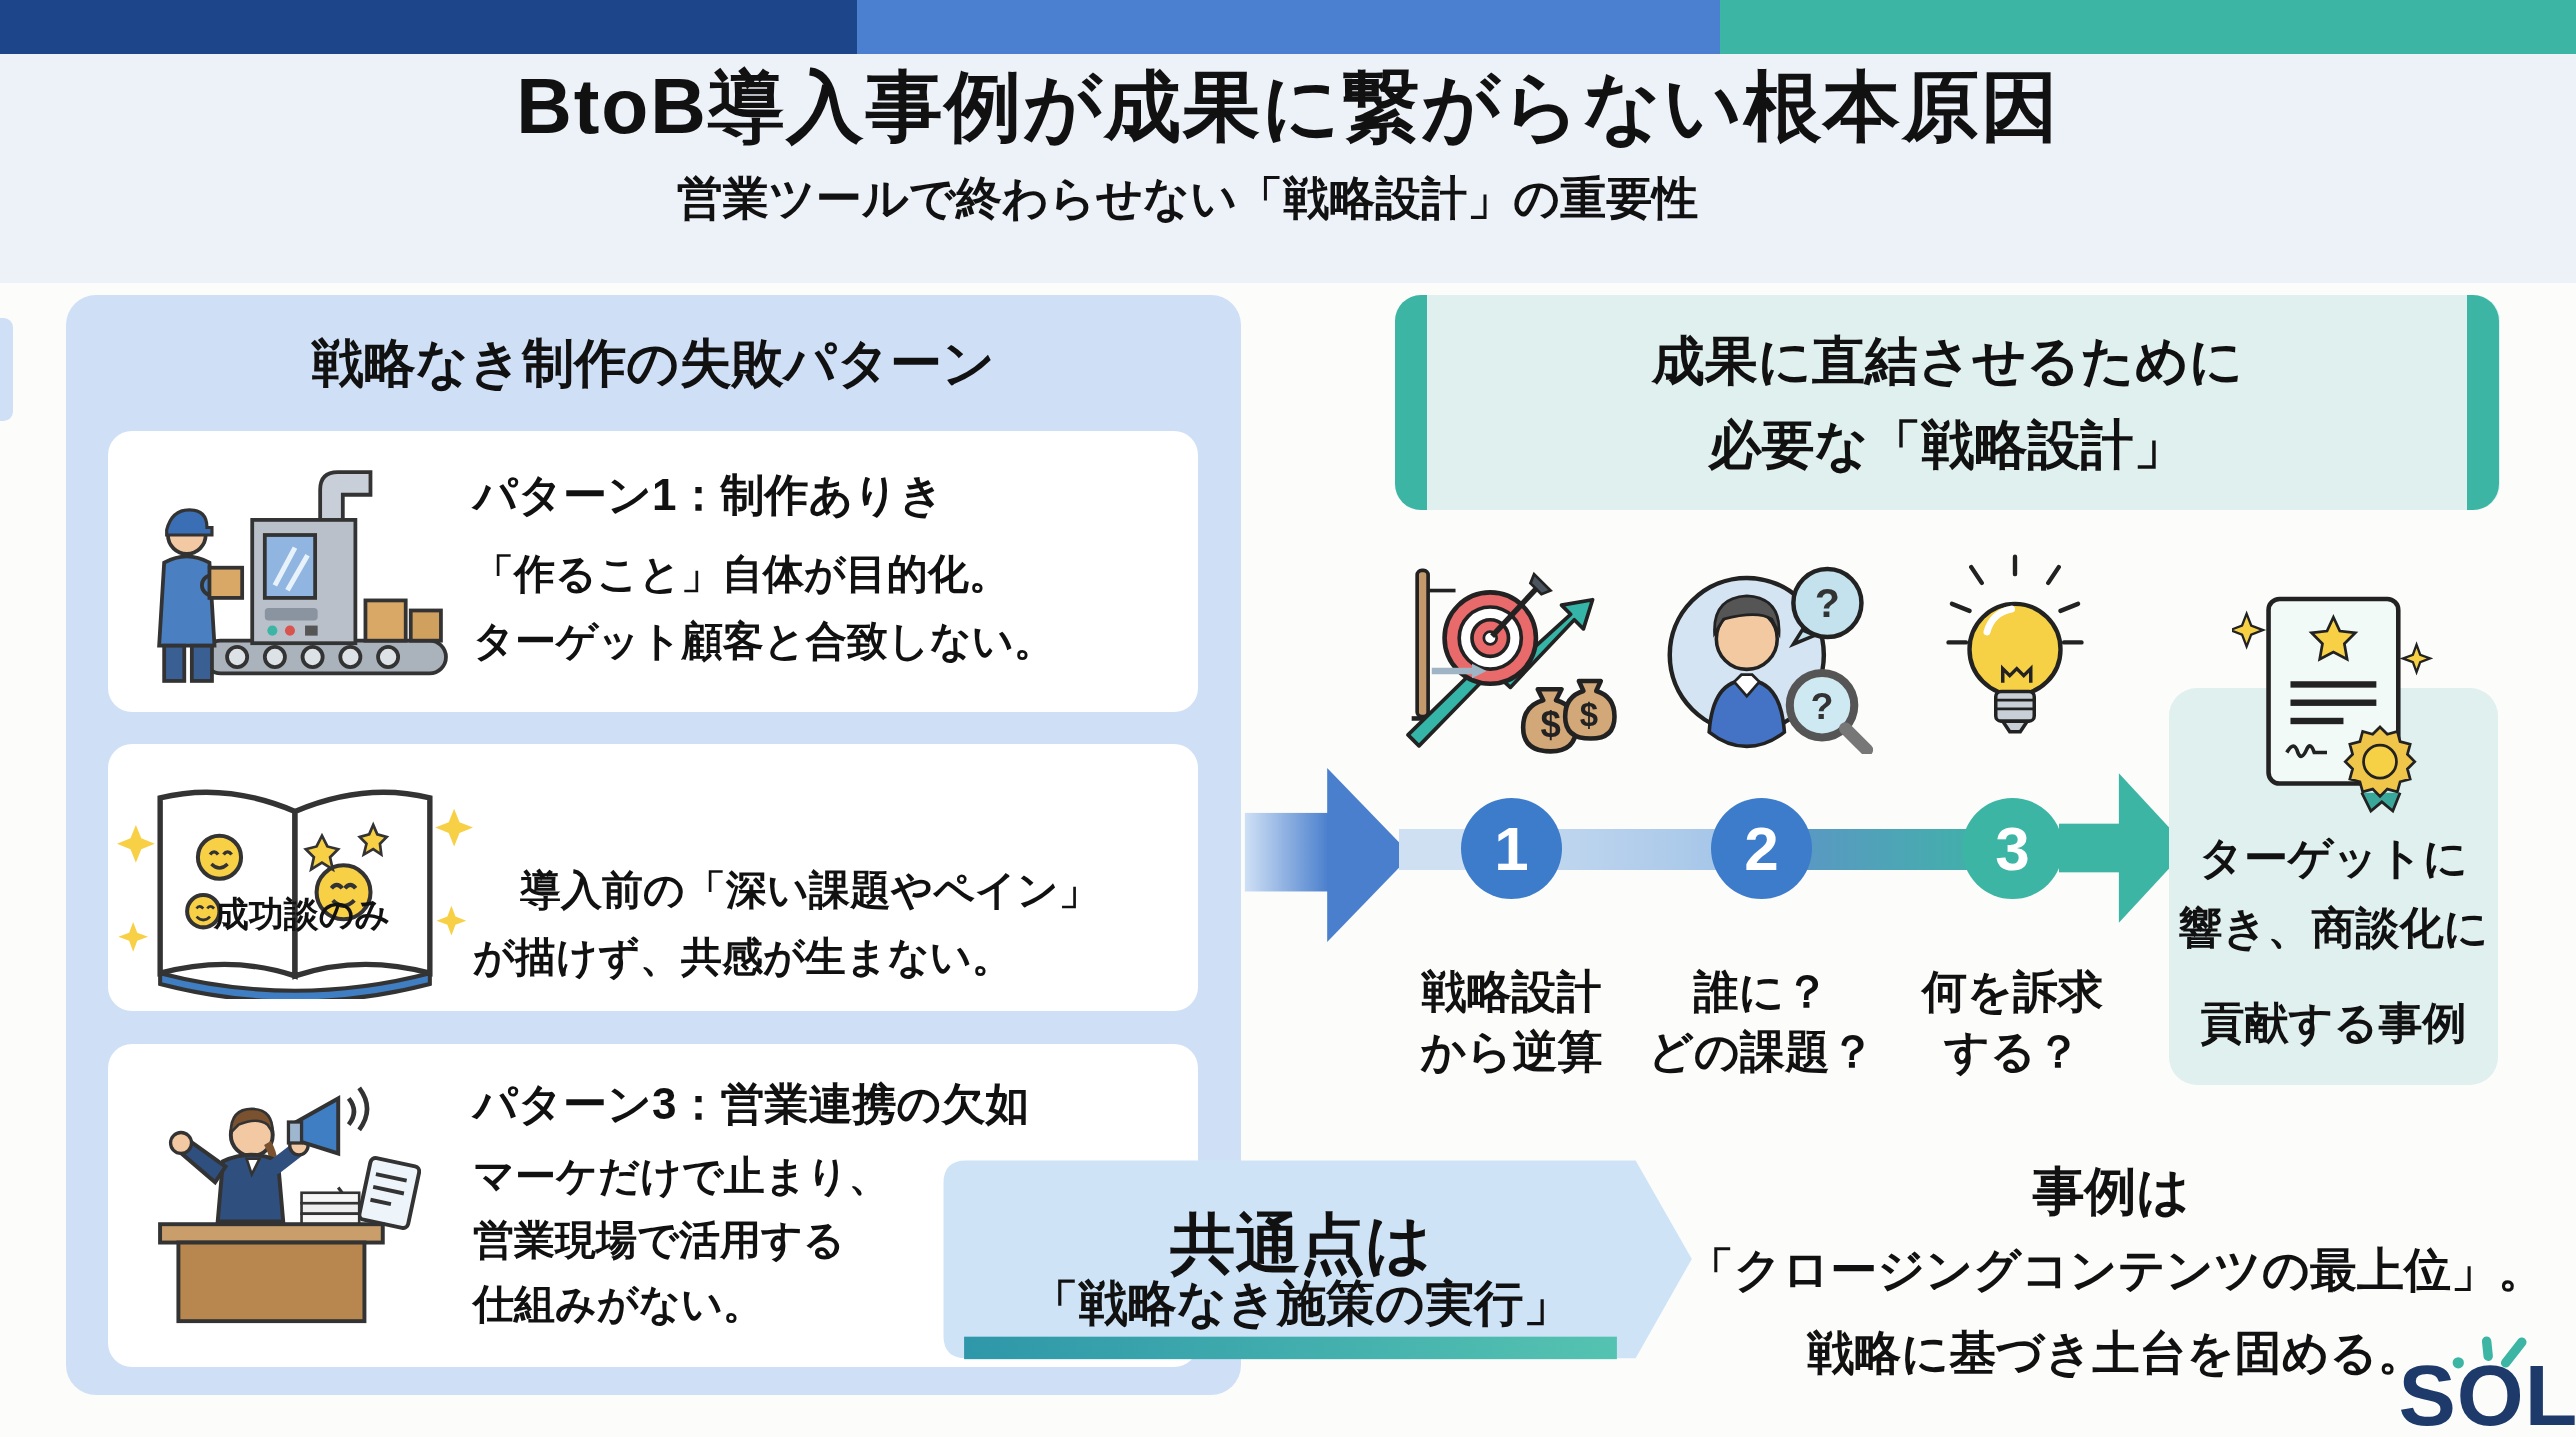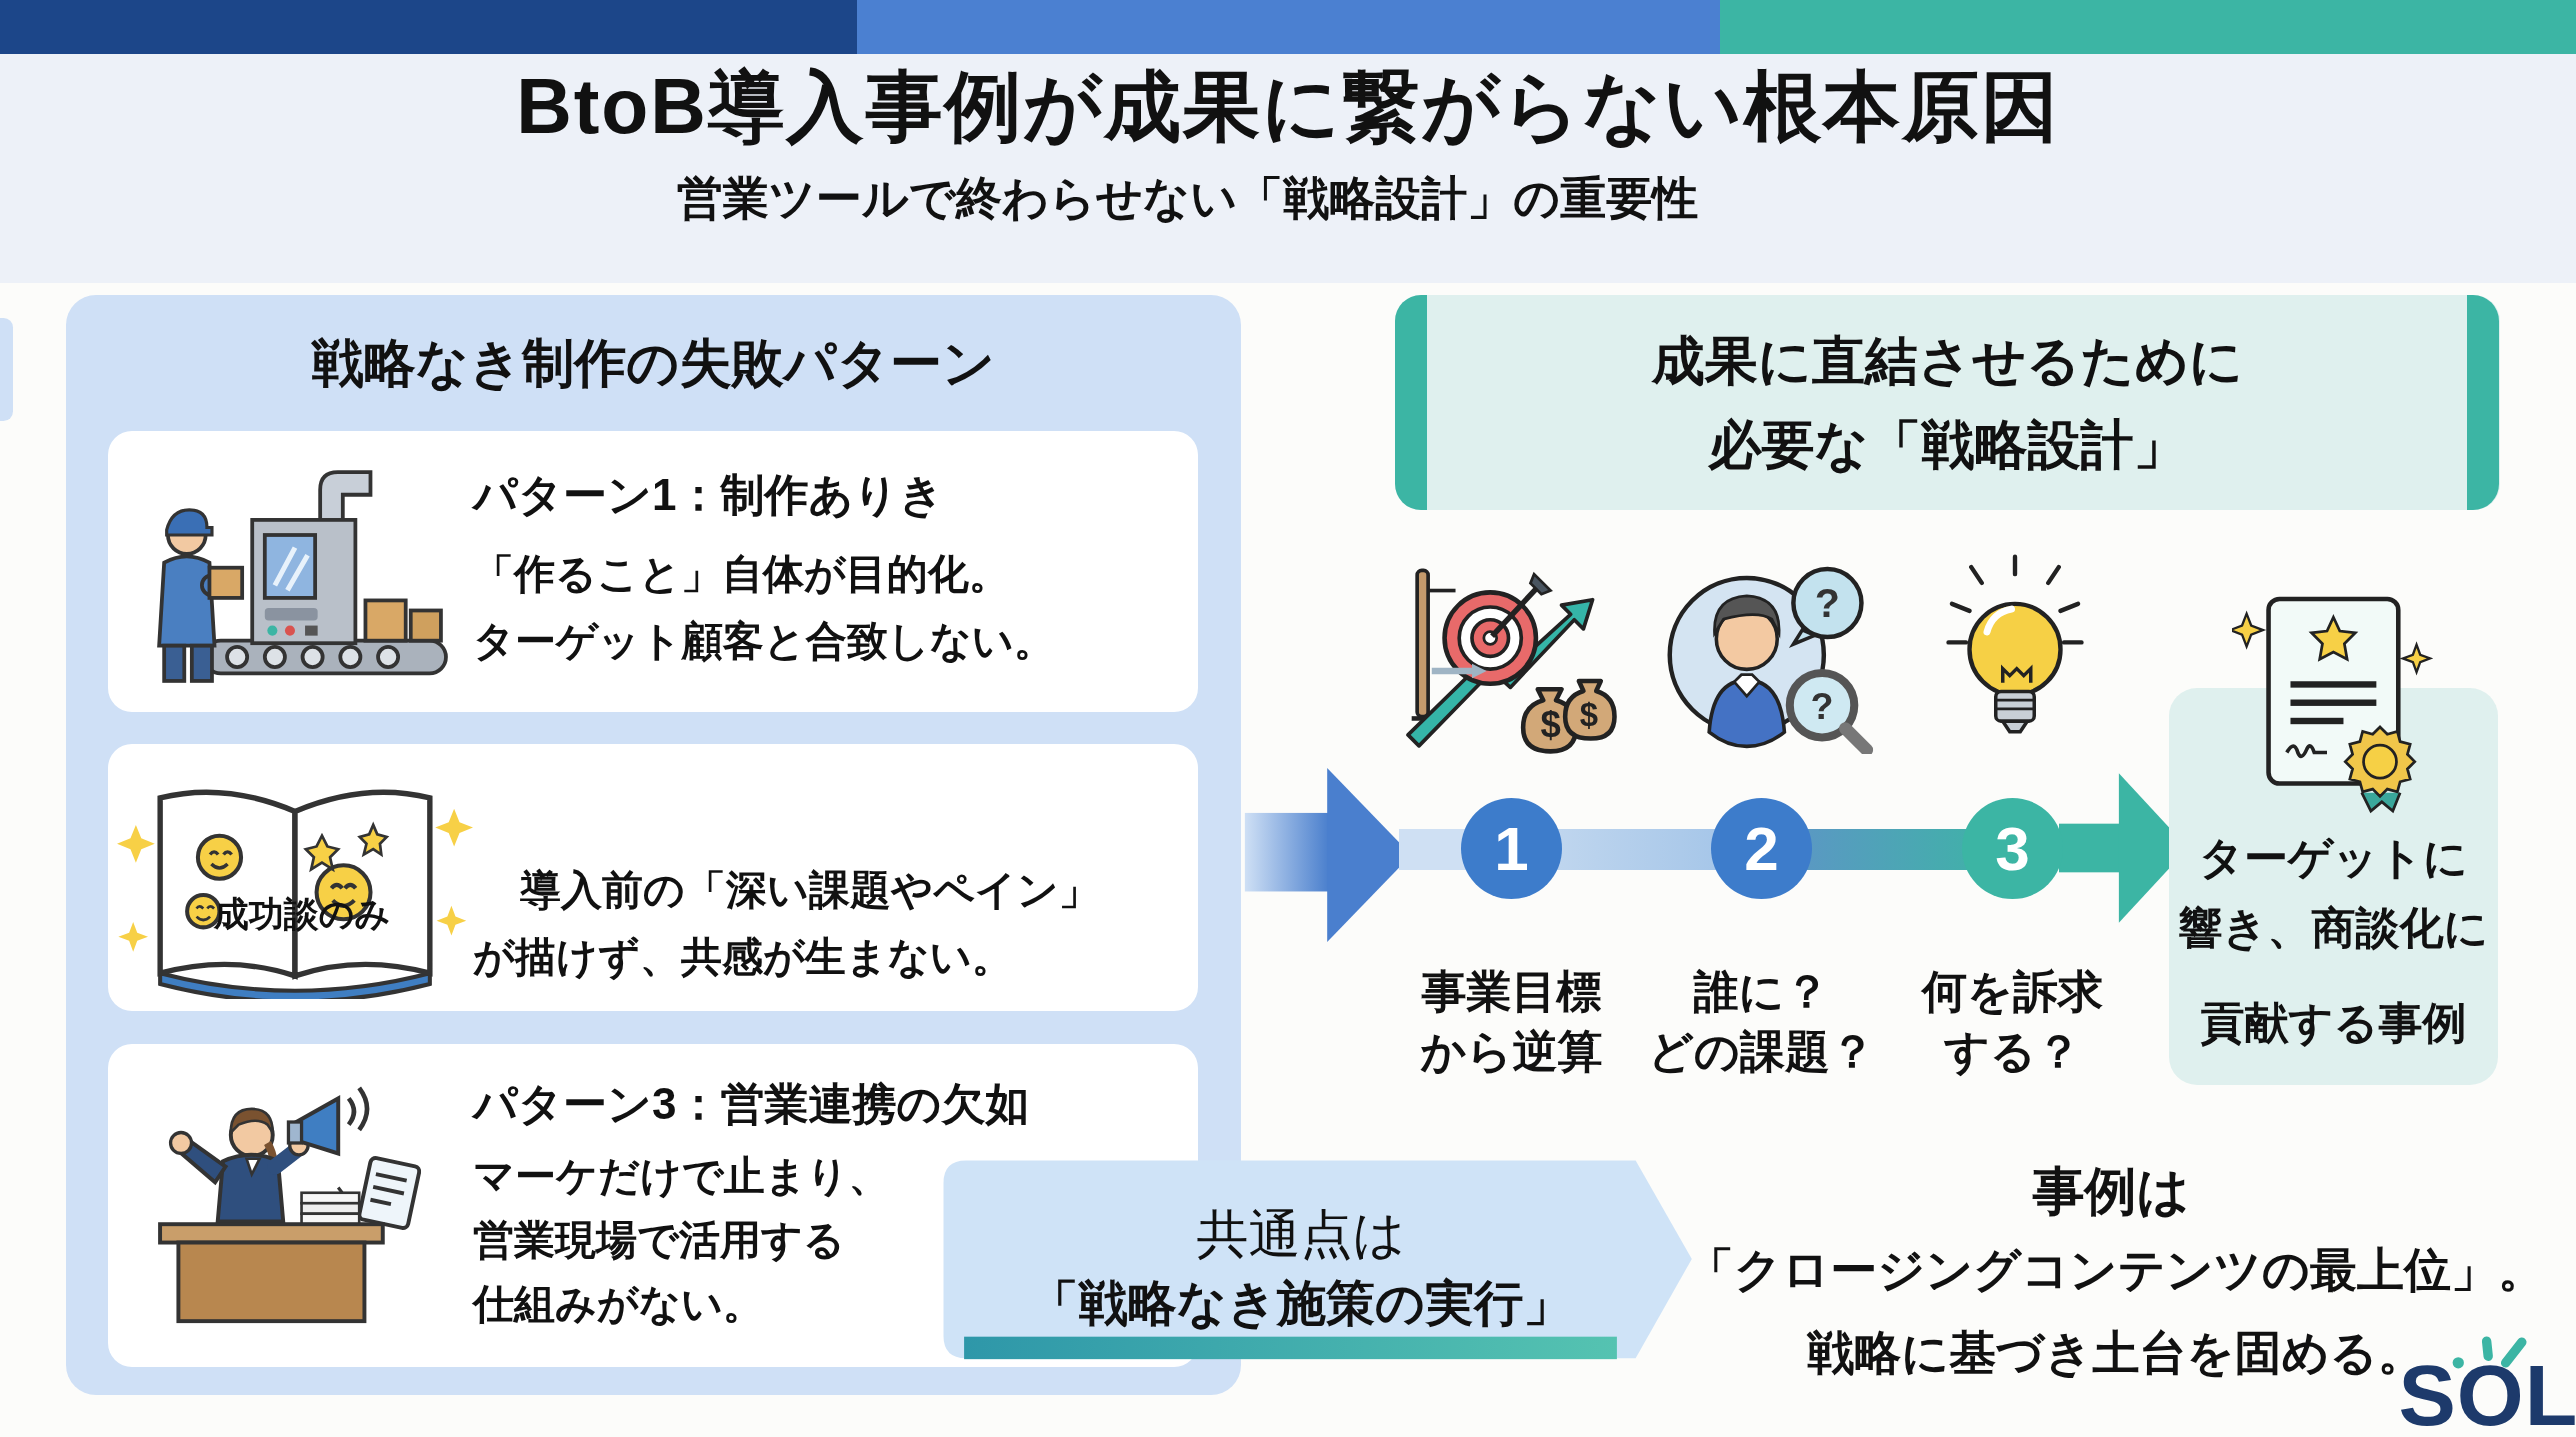--- a/index.html
+++ b/index.html
@@ -41,21 +41,21 @@
   .conn-23{left:1762px;width:253px;background:linear-gradient(90deg,#6093c9,#3cb5a4);}
   .step-circle{width:101px;height:101px;border-radius:50%;top:798px;z-index:2;
     display:flex;align-items:center;justify-content:center;color:#fff;font-size:62px;font-weight:800;}
   .blue-c{background:#3d7ccb;}
   .teal-c{background:#3cb5a4;}
   .step-label{top:962px;width:281px;font-size:45px;font-weight:800;line-height:60px;}
   
   .result-box{left:2169px;top:688px;width:329px;height:397px;background:#dff0ee;border-radius:28px;z-index:1;}
   .result-line{width:329px;left:2169px;font-size:44px;font-weight:800;z-index:2;}
   
-  .banner-text1{left:992px;top:1200px;width:618px;font-size:52px;font-weight:400;z-index:6;}
+  .banner-text1{left:992px;top:1200px;width:618px;font-size:65px;font-weight:700;z-index:6;}
   .banner-text2{left:953px;top:1271px;width:696px;font-size:49px;font-weight:800;z-index:6;}
   .note1{left:1690px;top:1157px;width:842px;font-size:52px;font-weight:800;}
   .note2{left:1676px;top:1239px;width:880px;font-size:47px;font-weight:800;}
   .note3{left:1676px;top:1322px;width:880px;font-size:47px;font-weight:800;}
   
   .logo{left:2393px;top:1329px;width:178px;height:103px;z-index:3;}
   .logo-text{position:absolute;left:5.6px;top:17px;font-size:86px;font-weight:800;color:#1d3a6b;letter-spacing:0.9px;}
   .tab{left:0;top:318px;width:13px;height:103px;background:#cfe0f6;border-radius:0 9.4px 9.4px 0;}
   svg{display:block;}
 </style>
@@ -231,21 +231,21 @@
   <div class="abs step-circle teal-c" style="left:1962px;">
     <span>3</span>
   </div>
 
   <svg class="abs" style="left:2059px;top:773px;z-index:1;" width="131" height="150" viewBox="0 0 140 160">
     <rect x="0" y="54" width="66" height="52" fill="#3cb5a4"></rect>
     <polygon points="64,0 138,80 64,160" fill="#3cb5a4"></polygon>
   </svg>
 
   <div class="abs step-label ctr" style="left:1371px;">
-    <div>事業目標</div>
+    <div>戦略設計</div>
     <div>から逆算</div>
   </div>
   <div class="abs step-label ctr" style="left:1621px;">
     <div>誰に？</div>
     <div>どの課題？</div>
   </div>
   <div class="abs step-label ctr" style="left:1872px;">
     <div>何を訴求</div>
     <div>する？</div>
   </div>

